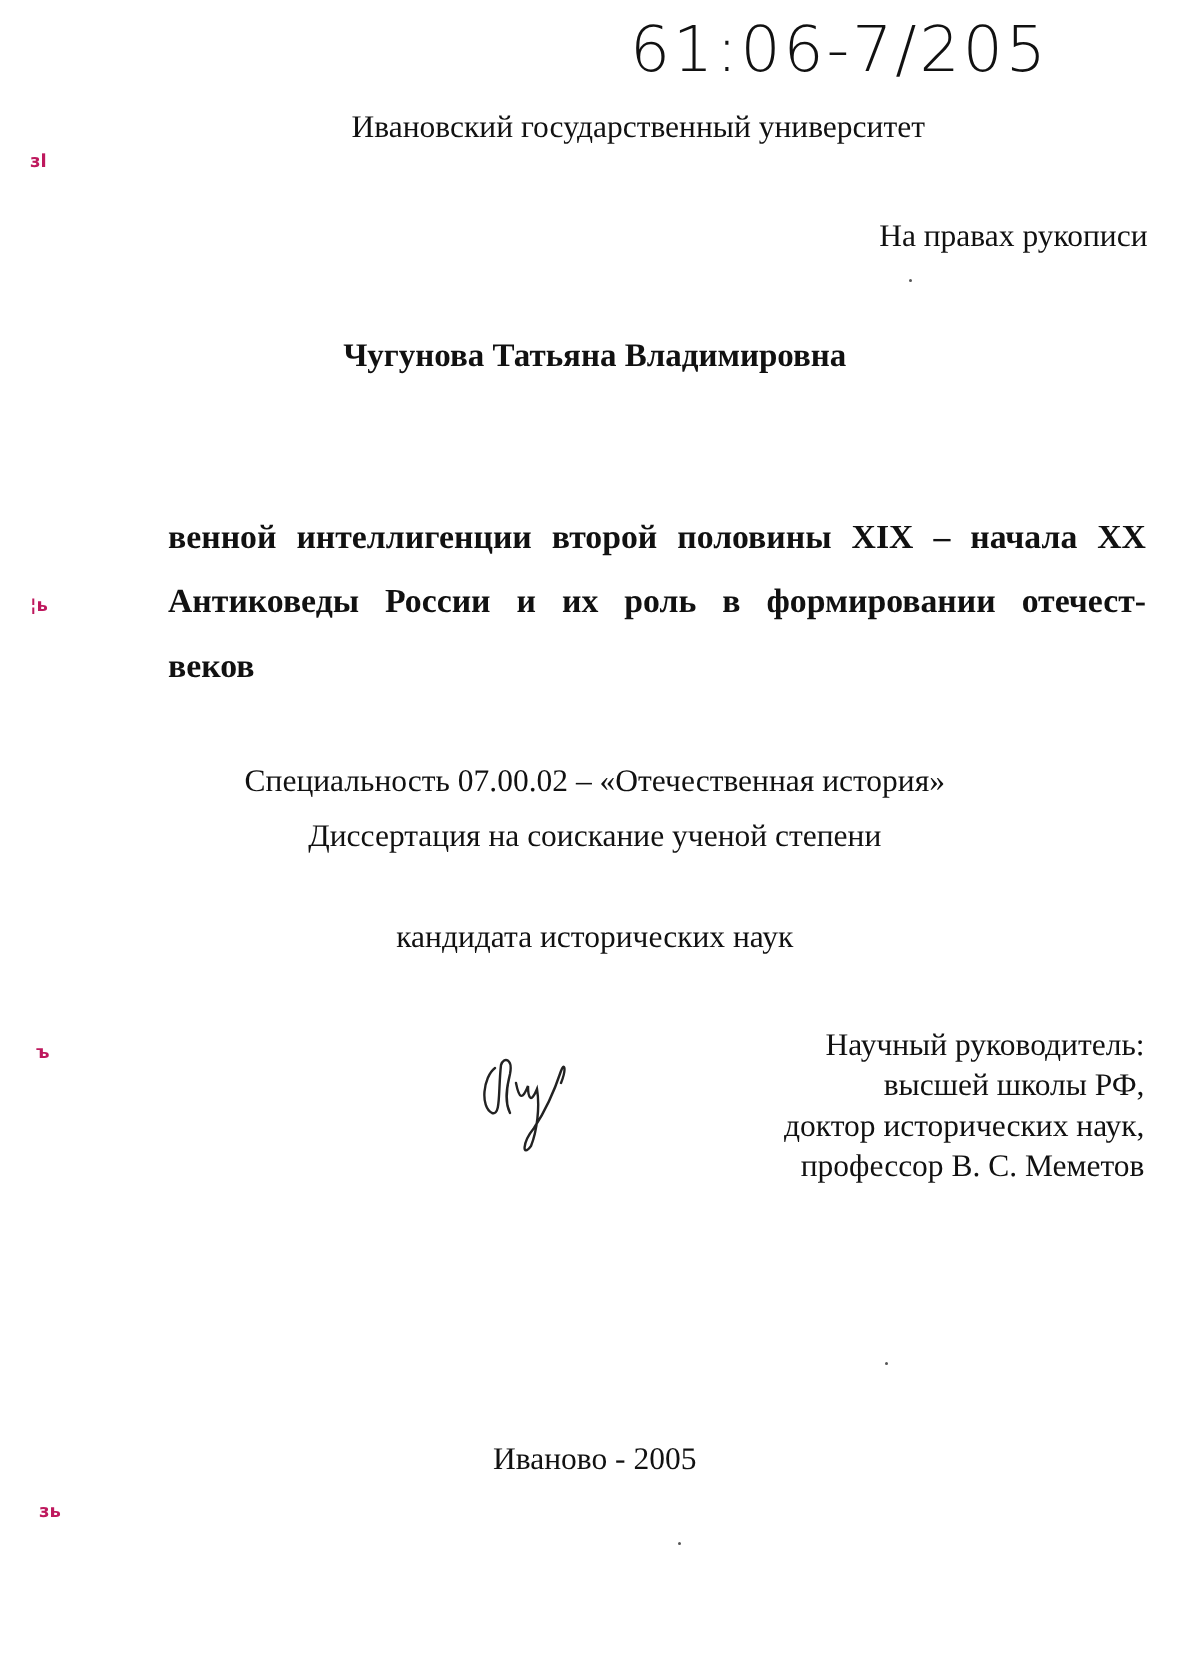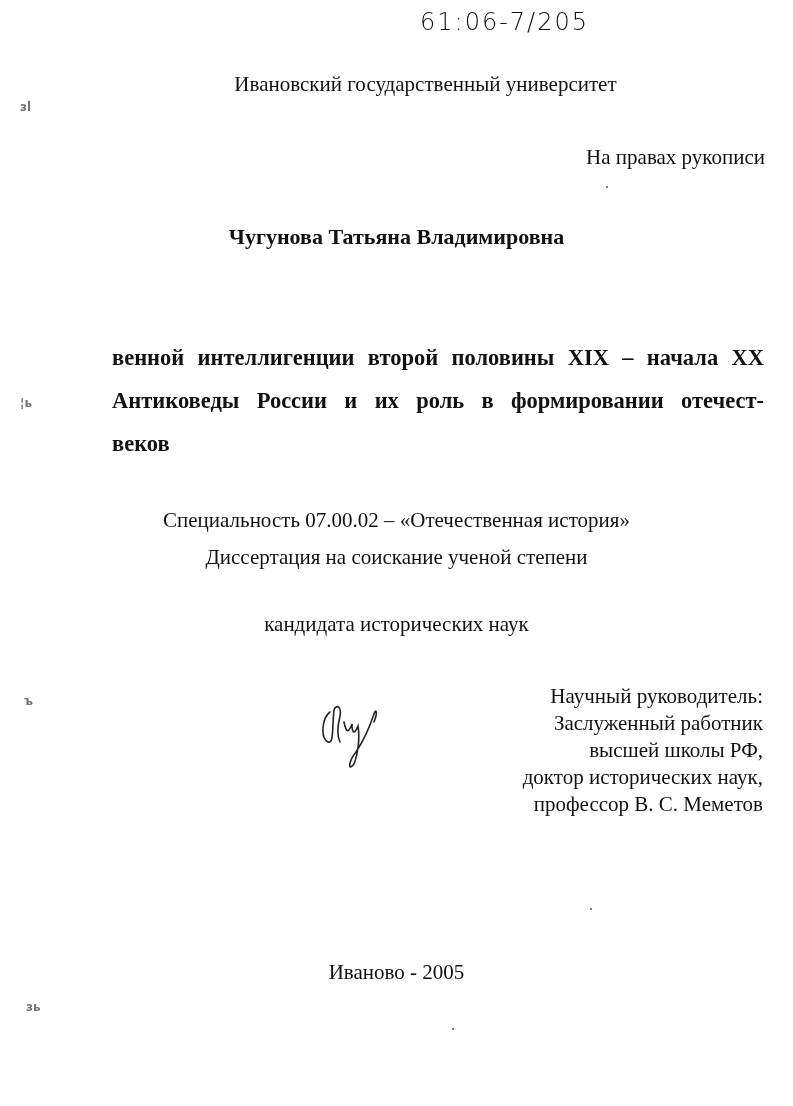--- a/index.html
+++ b/index.html
@@ -1,27 +1,27 @@
 <!DOCTYPE html>
 <html><head>
   <meta charset="utf-8">
   <style>
     html, body { margin: 0; padding: 0; background: #ffffff; }
     body { width: 793px; height: 1106px; position: relative; overflow: hidden;
       font-family: "Liberation Serif", "DejaVu Serif", serif; color: #111; }
     .abs { position: absolute; white-space: nowrap; }
-    .hand { font-family: "DejaVu Sans", sans-serif; font-weight: 300; font-size: 24px; letter-spacing: 2px; color: #111; }
+    .hand { font-family: "DejaVu Sans", sans-serif; font-weight: 300; font-size: 42px; letter-spacing: 2px; color: #111; }
     .reg { font-size: 21px; }
     .bold { font-weight: bold; }
     .title { font-weight: bold; font-size: 22.5px; line-height: 43px; left: 112px; width: 652px; white-space: normal; text-align: justify; }
     .title span { display: block; }
     .title .jl { text-align-last: justify; }
     .center { left: 0; width: 793px; text-align: center; }
     .right-block { right: 30px; text-align: right; line-height: 27px; font-size: 21px; }
-    .mark { font-family: "DejaVu Sans", sans-serif; font-size: 12px; font-weight: bold; color: #737373; }
+    .mark { font-family: "DejaVu Sans", sans-serif; font-size: 12px; font-weight: bold; color: #be185d; }
     .dot { width: 2px; height: 2px; background: #555; border-radius: 1px; }
   </style>
 </head>
 <body>
 
 <div>
 
   <div class="abs hand" style="left:420px; top:8px;">61:06-7/205</div>
 
   <div class="abs reg center" style="top:72px;margin-left:29px;">Ивановский государственный университет</div>
@@ -42,21 +42,20 @@
   <div class="abs reg center" style="top:612px;">кандидата исторических наук</div>
 
   <div class="abs" style="left:318px; top:698px;">
     <svg width="80" height="80" viewBox="0 0 80 80">
       <path d="M12 14 C4 20,2 40,10 44 C16 46,14 30,16 12 C18 6,24 8,22 18 C20 26,18 36,22 44 M26 24 C28 34,30 36,34 26 C34 34,36 38,40 28 C42 40,40 56,36 66 C30 74,30 64,38 54 C46 42,52 28,56 16 C58 10,60 14,56 24" fill="none" stroke="#222" stroke-width="1.6" stroke-linecap="round"></path>
     </svg>
   </div>
 
   <div class="abs right-block" style="top:683px;">
     <div>Научный руководитель:</div>
-    <div>Заслуженный работник</div>
     <div>высшей школы РФ,</div>
     <div>доктор исторических наук,</div>
     <div>профессор В. С. Меметов</div>
   </div>
 
   <div class="abs dot" style="left:590px; top:908px;"></div>
 
   <div class="abs reg center" style="top:960px;">Иваново - 2005</div>
 
   <div class="abs dot" style="left:452px; top:1028px;"></div>

